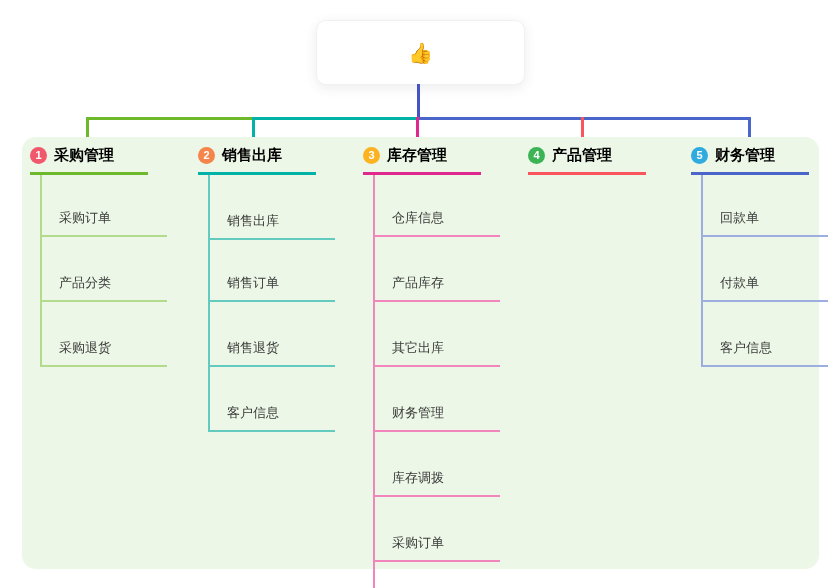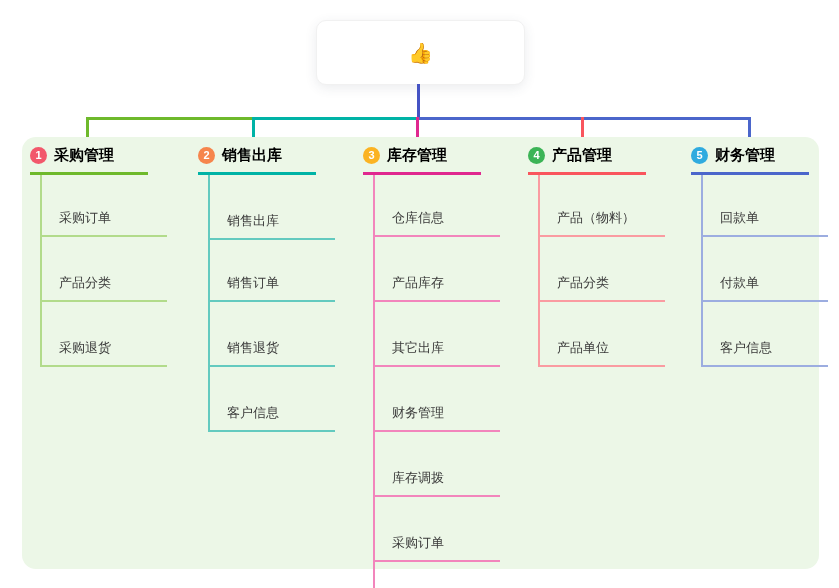--- a/index.html
+++ b/index.html
@@ -99,25 +99,20 @@
       <div class="child">采购订单</div>
       <div class="child">出库库明细</div>
     </div>
   </div>
 
   <div class="col col4" style="--line: #f9555d; --cline: #fa9ba1;">
     <div class="branch-header">
       <span class="badge" style="background: rgb(60, 180, 86);">4</span>
       <span class="branch-label">产品管理</span>
     </div>
-    <div class="children">
-      <div class="child first">产品（物料）</div>
-      <div class="child">产品分类</div>
-      <div class="child">产品单位</div>
-    </div>
   </div>
 
   <div class="col col5" style="--line: #4b66cb; --cline: #9cade0;">
     <div class="branch-header">
       <span class="badge" style="background: rgb(47, 171, 223);">5</span>
       <span class="branch-label">财务管理</span>
     </div>
     <div class="children">
       <div class="child first">回款单</div>
       <div class="child">付款单</div>

